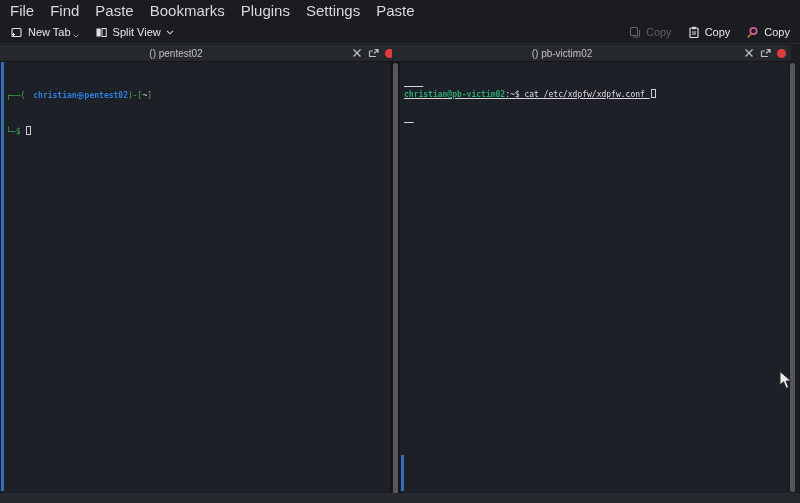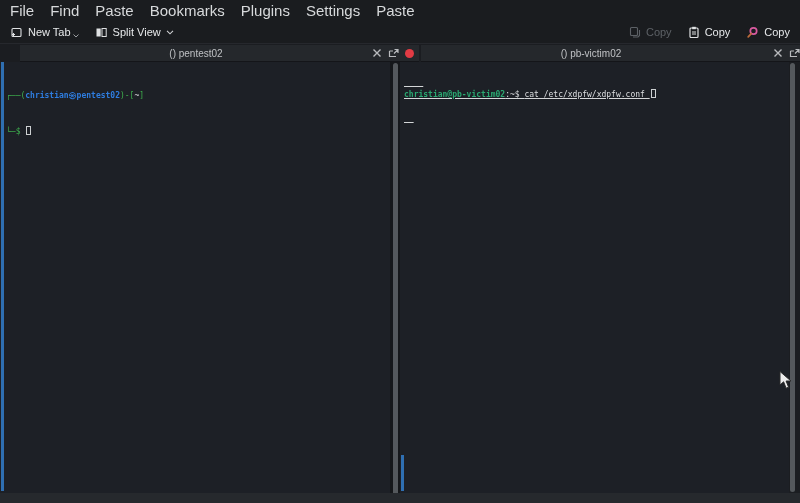--- a/index.html
+++ b/index.html
@@ -27,24 +27,24 @@
     padding:0 6px; margin-left:4px; color:#e6e8ea; font-size:11px; cursor:default;
     border-radius:2px;
   }
   .tb-btn.disabled { color:#5d6166; }
   .tb-right { margin-left:auto; display:flex; align-items:flex-start; padding-right:4px; }
   .icon { display:inline-block; line-height:0; }
   .caret-small { margin-top:7px; margin-left:-3px; }
   
   .pane-header {
     position:absolute; top:45px; height:17px; background:#25282c;
-    display:flex; align-items:center; border-bottom:1px solid #141519;margin-left:20px;
+    display:flex; align-items:center; border-bottom:1px solid #141519;
   }
   .pane-header.left  { left:0;   width:399px; }
-  .pane-header.right { left:401px; width:399px;gap:12px; }
+  .pane-header.right { left:392px; width:399px;gap:12px; }
   .pane-title {
     flex:1; text-align:center; color:#bfc1c4; font-size:10px;
     white-space:nowrap; overflow:hidden;
   }
   .ph-icons { display:flex; align-items:center; gap:6px; padding-right:5px; }
   .ph-btn { display:inline-block; line-height:0; cursor:default; }
   .close-dot { width:9px; height:9px; border-radius:50%; background:#e23b44; }
   
   .term {
     position:absolute; top:62px; height:431px; background:#1d2026;
@@ -58,21 +58,21 @@
   }
   .scrollbar {
     position:absolute; width:5px; border-radius:3px; background:#54585c;
   }
   .sb-left  { left:393px; top:63px; height:432px; }
   .sb-right { left:790px; top:63px; height:429px; }
   .blue-bar { position:absolute; width:3px; background:#2f6fb2; }
   .blue-left  { left:1px;   top:62px; height:429px; }
   .blue-right { left:401px; top:455px; height:36px; }
   .g  { color:#3fb34f; }               
-  .b  { color:#2e7de0; font-weight:bold; } 
+  .b  { color:#2e7de0; font-weight:bold;margin-left:8px; } 
   .w  { color:#dcdee0; }
   .gr { color:#2aa871; font-weight:bold; } 
   .cursor-hollow {
     display:inline-block; width:5px; height:9px; margin-left:1px;
     border:1px solid #cdd0d2; vertical-align:-1px;
   }
   .bottom-strip {
     position:absolute; left:0; top:493px; width:800px; height:10px; background:#26292d;
   }
   .mouse-cursor { position:absolute; left:779px; top:371px; }

